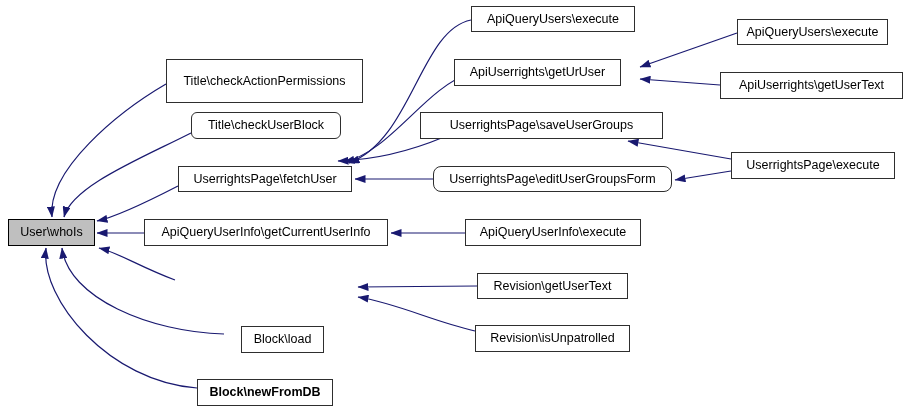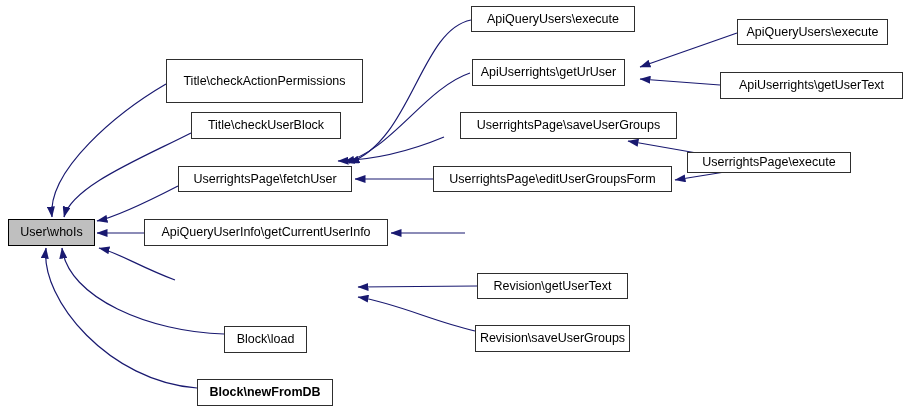--- a/index.html
+++ b/index.html
@@ -45,27 +45,28 @@
       <path d="M737,33 L640,67" class="edge" stroke="#191970" marker-end="url(#arrowhead)"></path>
       <path d="M720,85 L640,79" class="edge" stroke="#191970" marker-end="url(#arrowhead)"></path>
       <path d="M731,159 L628,141" class="edge" stroke="#191970" marker-end="url(#arrowhead)"></path>
       <path d="M731,171 L675,180" class="edge" stroke="#191970" marker-end="url(#arrowhead)"></path>
       <path d="M465,233 L391,233" class="edge" stroke="#191970" marker-end="url(#arrowhead)"></path>
       <path d="M477,286 L358,287" class="edge" stroke="#191970" marker-end="url(#arrowhead)"></path>
       <path d="M475,331 C432,321 396,303 358,297" class="edge" stroke="#191970" marker-end="url(#arrowhead)"></path>
     </svg>
 <div class="node root" style="left: 8px; top: 219px; width: 87px; height: 27px;">User\whoIs</div>
     <div class="node" style="left: 166px; top: 59px; width: 197px; height: 44px;">Title\checkActionPermissions</div>
-    <div class="node" style="left: 191px; top: 112px; width: 150px; height: 27px;">Title\checkUserBlock</div>
+    <div class="node" style="left: 191px; top: 112px; width: 150px; height: 27px; border-radius: 6px;">Title\checkUserBlock</div>
     <div class="node" style="left: 178px; top: 166px; width: 174px; height: 26px;">UserrightsPage\fetchUser</div>
     <div class="node" style="left: 144px; top: 219px; width: 244px; height: 27px;">ApiQueryUserInfo\getCurrentUserInfo</div>
-    <div class="node" style="left: 224px; top: 326px; width: 83px; height: 27px;">Block\load</div>
+    <div class="node" style="left: 241px; top: 326px; width: 83px; height: 27px;">Block\load</div>
     <div class="node" style="left: 197px; top: 379px; width: 136px; height: 27px; font-weight: bold;">Block\newFromDB</div>
     <div class="node" style="left: 471px; top: 6px; width: 164px; height: 26px;">ApiQueryUsers\execute</div>
-    <div class="node" style="left: 472px; top: 59px; width: 153px; height: 27px;">ApiUserrights\getUrUser</div>
-    <div class="node" style="left: 460px; top: 112px; width: 217px; height: 27px;">UserrightsPage\saveUserGroups</div>
-    <div class="node" style="left: 433px; top: 166px; width: 239px; height: 26px;">UserrightsPage\editUserGroupsForm</div>
+    <div class="node" style="left: 454px; top: 59px; width: 167px; height: 27px;">ApiUserrights\getUrUser</div>
+    <div class="node" style="left: 420px; top: 112px; width: 243px; height: 27px;">UserrightsPage\saveUserGroups</div>
+    <div class="node" style="left: 433px; top: 166px; width: 239px; height: 26px; border-radius: 8px;">UserrightsPage\editUserGroupsForm</div>
+    <div class="node" style="left: 465px; top: 219px; width: 176px; height: 27px;">ApiQueryUserInfo\execute</div>
     <div class="node" style="left: 477px; top: 273px; width: 151px; height: 26px;">Revision\getUserText</div>
-    <div class="node" style="left: 475px; top: 325px; width: 155px; height: 27px;">Revision\saveUserGroups</div>
+    <div class="node" style="left: 475px; top: 325px; width: 155px; height: 27px;">Revision\isUnpatrolled</div>
     <div class="node" style="left: 737px; top: 19px; width: 151px; height: 26px;">ApiQueryUsers\execute</div>
     <div class="node" style="left: 720px; top: 72px; width: 183px; height: 27px;">ApiUserrights\getUserText</div>
-    <div class="node" style="left: 687px; top: 152px; width: 164px; height: 21px;">UserrightsPage\execute</div>
+    <div class="node" style="left: 731px; top: 152px; width: 164px; height: 27px;">UserrightsPage\execute</div>
   </div>
 
 </body></html>

